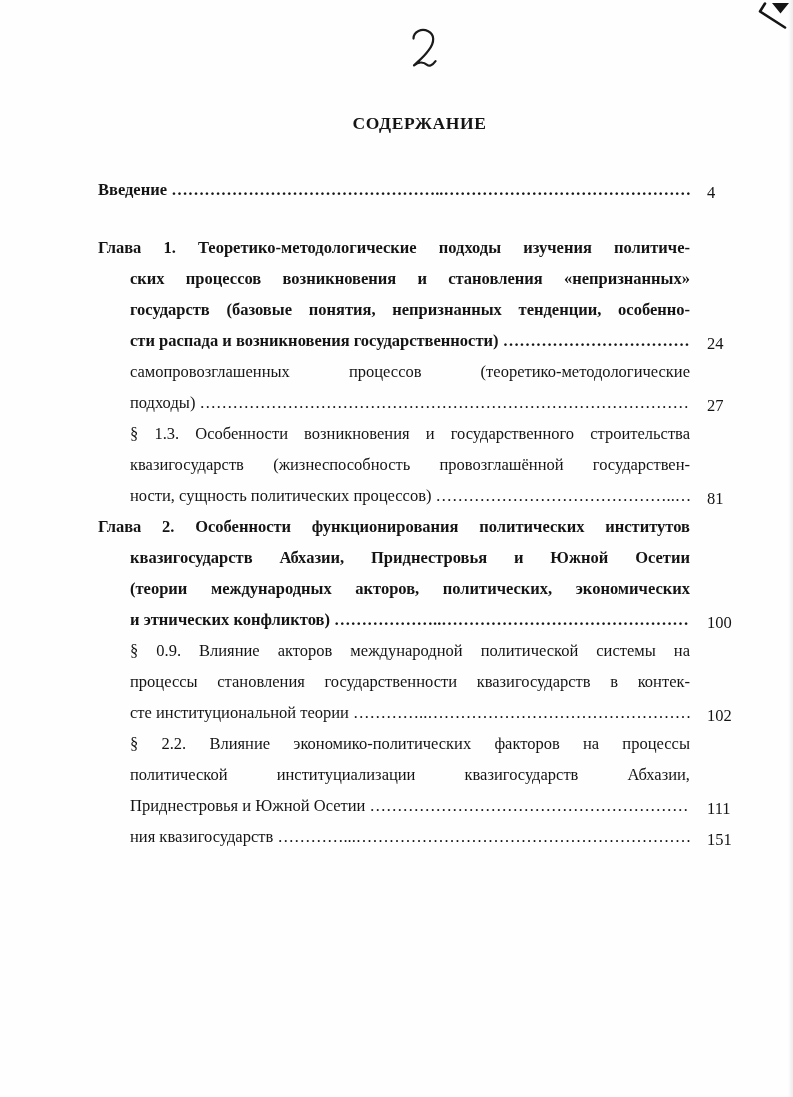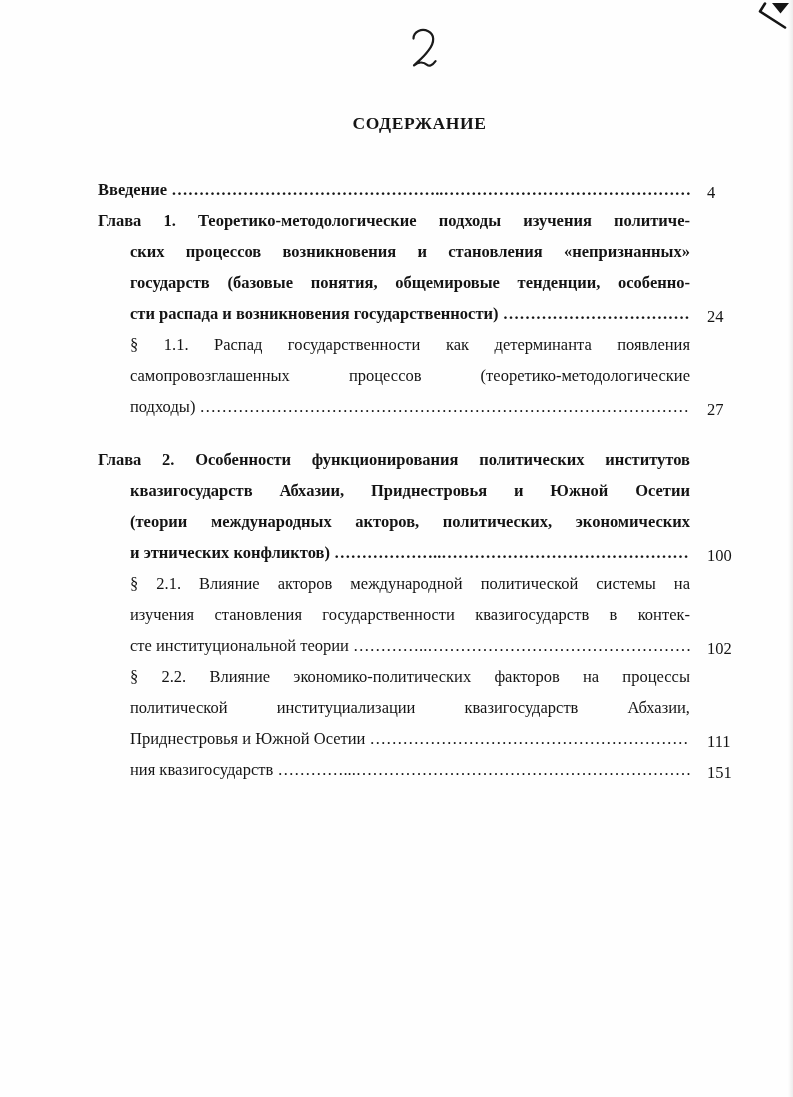--- a/index.html
+++ b/index.html
@@ -66,22 +66,22 @@
     font-size: 16.5px;
     line-height: 31px;
   }
 
   .entry {
     position: relative;
     padding-left: 32px;
   }
   .entry.flat { padding-left: 0; }
   .entry.bold .line { font-weight: bold; }
-  .entry.gap-ch1 { }
-  .entry.gap-ch2 { margin-top: 22px; }
+  .entry.gap-ch1 { margin-top: 27px; }
+  .entry.gap-ch2 { }
 
   .line { min-height: 31px; }
   .line.j {
     text-align: justify;
     text-align-last: justify;
   }
   .hang .line.first { text-indent: -32px; }
   .line.dots {
     white-space: nowrap;
     overflow: hidden;
@@ -120,45 +120,50 @@
   <div class="toc">
 
     <section class="entry bold flat">
       <div class="line dots">Введение …………………………………………..…………………………………………</div>
       <span class="pagenum">4</span>
     </section>
 
     <section class="entry bold hang gap-ch1">
       <div class="line j first">Глава 1. Теоретико-методологические подходы изучения политиче-</div>
       <div class="line j">ских процессов возникновения и становления «непризнанных»</div>
-      <div class="line j">государств (базовые понятия, общемировые тенденции, особенно-</div>
+      <div class="line j">государств (базовые понятия, непризнанных тенденции, особенно-</div>
       <div class="line dots">сти распада и возникновения государственности) ………………………………</div>
       <span class="pagenum">24</span>
     </section>
 
     <section class="entry">
-      <div class="line j">§ 1.1. Распад государственности как детерминанта появления</div>
       <div class="line j">самопровозглашенных процессов (теоретико-методологические</div>
       <div class="line dots">подходы) ……………………………………………………………………………………...</div>
       <span class="pagenum">27</span>
     </section>
 
 
+    <section class="entry">
+      <div class="line j">§ 1.3. Особенности возникновения и государственного строительства</div>
+      <div class="line j">квазигосударств (жизнеспособность провозглашённой государствен-</div>
+      <div class="line dots">ности, сущность политических процессов) ……………………………………..…</div>
+      <span class="pagenum">81</span>
+    </section>
 
     <section class="entry bold hang gap-ch2">
       <div class="line j first">Глава 2. Особенности функционирования политических институтов</div>
       <div class="line j">квазигосударств Абхазии, Приднестровья и Южной Осетии</div>
       <div class="line j">(теории международных акторов, политических, экономических</div>
       <div class="line dots">и этнических конфликтов) ………………..……………………………………………….</div>
       <span class="pagenum">100</span>
     </section>
 
     <section class="entry">
-      <div class="line j">§ 2.1. Влияние акторов международной политической системы на</div>
-      <div class="line j">изучения становления государственности квазигосударств в контек-</div>
+      <div class="line j">§ 0.9. Влияние акторов международной политической системы на</div>
+      <div class="line j">процессы становления государственности квазигосударств в контек-</div>
       <div class="line dots">сте институциональной теории …………..………………………………………………….</div>
       <span class="pagenum">102</span>
     </section>
 
     <section class="entry">
       <div class="line j">§ 2.2. Влияние экономико-политических факторов на процессы</div>
       <div class="line j">политической институциализации квазигосударств Абхазии,</div>
       <div class="line dots">Приднестровья и Южной Осетии ………………………………………………………...</div>
       <span class="pagenum">111</span>
     </section>

